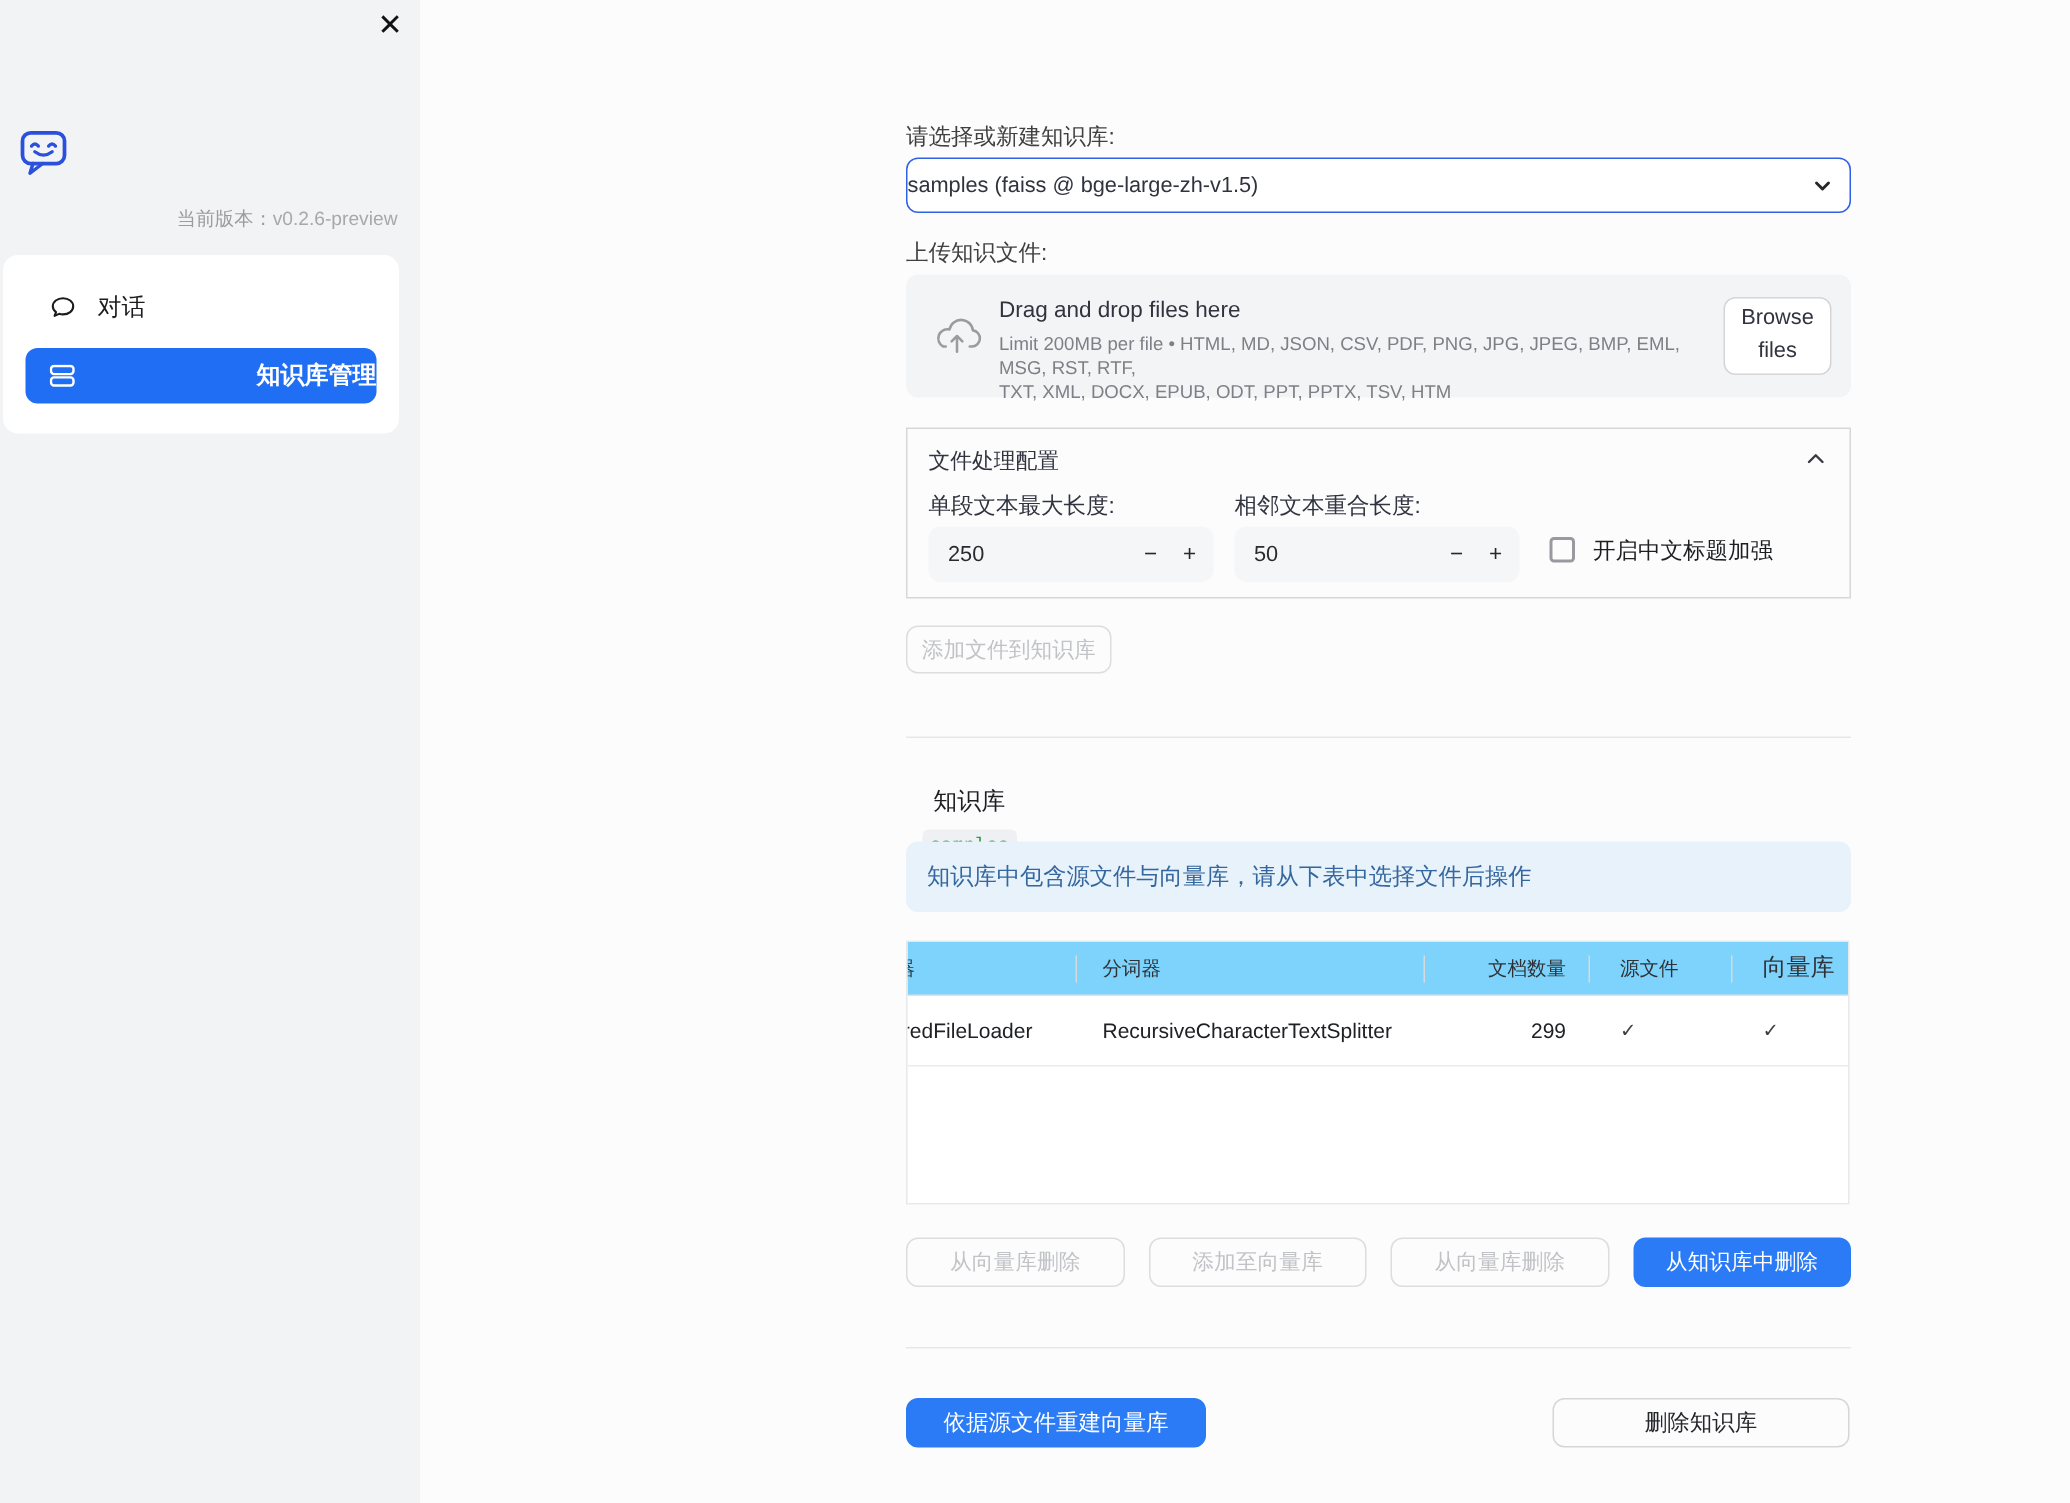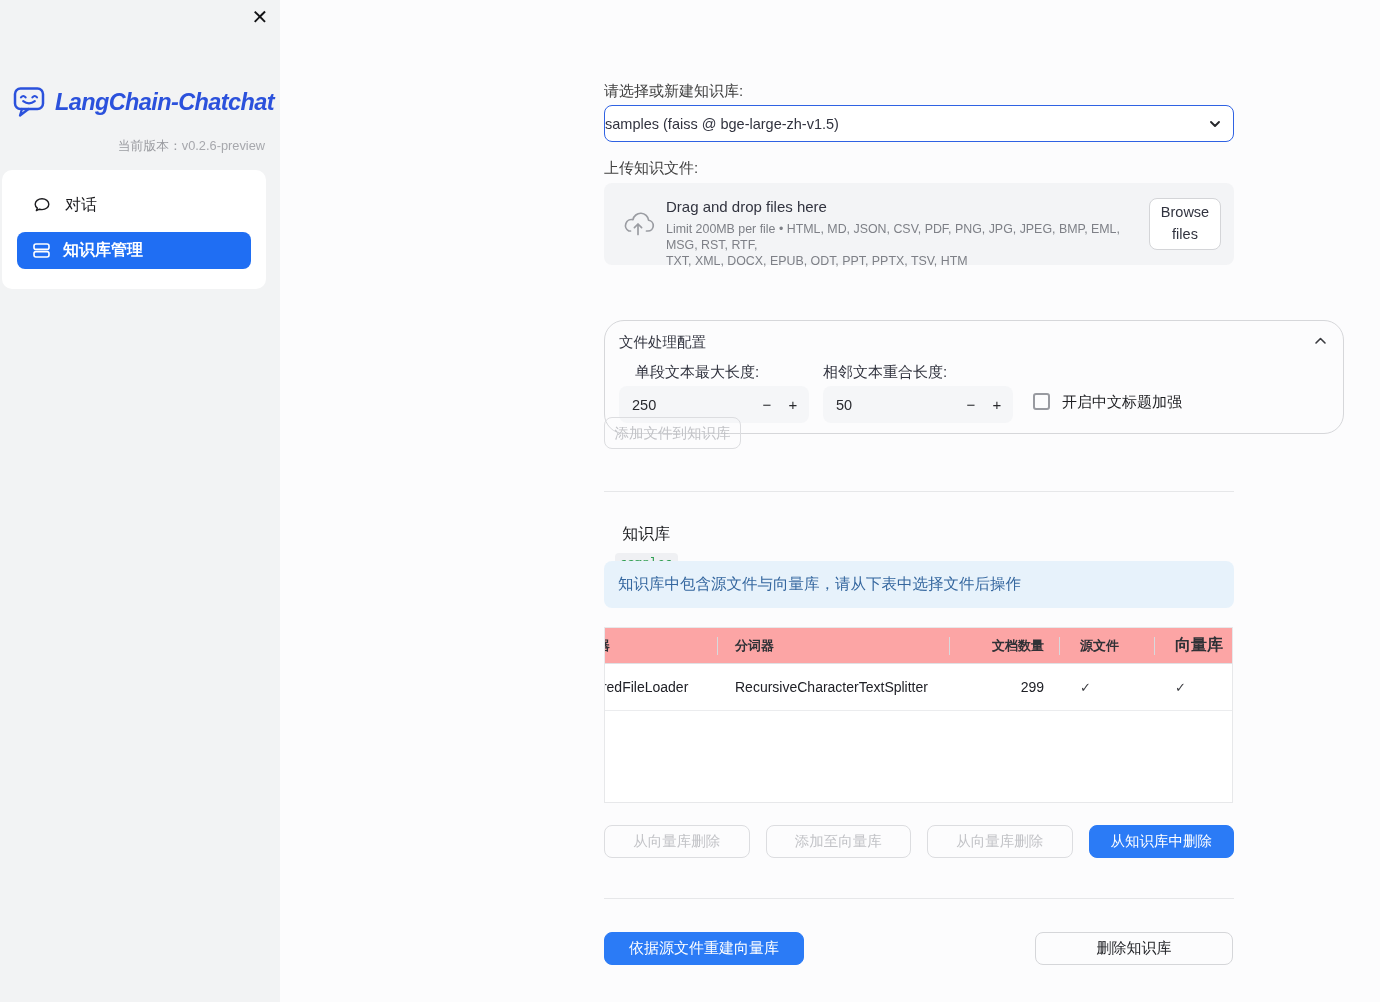--- a/index.html
+++ b/index.html
@@ -32,21 +32,21 @@
   }
   .menu-item-plain {
     position:absolute; left:15px; top:15px; width:234px; height:40px;
     display:flex; align-items:center; gap:14px; padding-left:16px;
     font-size:16px; color:#1c1c1f; border-radius:8px; cursor:pointer;
   }
   .menu-item-selected {
     position:absolute; left:15px; top:62px; width:234px; height:37px;
     display:flex; align-items:center; gap:13px; padding-left:16px;
     background:var(--menu-selected); color:#ffffff; font-size:16px; font-weight:700;
-    border-radius:8px; cursor:pointer;
+    border-radius:8px; cursor:pointer;justify-content:space-between;
   }
 
   
   .content { position:absolute; left:604px; top:0; width:630px; height:1002px; }
   .w-label { position:absolute; font-size:15px; color:#404040; }
 
   .selectbox {
     position:absolute; top:105px; left:0; width:630px; height:37px;
     background:#fff; border:1.5px solid #2f62e3; border-radius:8px;
     display:flex; align-items:center; padding:0 0; font-size:14.5px; cursor:pointer;
@@ -61,22 +61,22 @@
   .dz-title { position:absolute; left:62px; top:15px; font-size:15px; color:#31333f; }
   .dz-hint  { position:absolute; left:62px; top:38px; font-size:12.4px; line-height:16px; color:#7e8087; width:480px; }
   .browse-btn {
     position:absolute; right:13px; top:15px; width:72px; height:52px;
     background:#fff; border:1px solid #d4d5d8; border-radius:8px;
     font-size:14.5px; color:#31333f; line-height:1.5; text-align:center;
     display:flex; align-items:center; justify-content:center; cursor:pointer;
   }
 
   .expander {
-    position:absolute; top:285px; left:0; width:740px; height:114px;
-    border:1px solid var(--border); border-radius:20px; background:transparent;margin-top:35px;
+    position:absolute; top:285px; left:0; width:630px; height:114px;
+    border:1px solid var(--border); border-radius:0; background:transparent;
   }
   .exp-title { position:absolute; left:14px; top:12px; font-size:14.5px; color:#31333f; cursor:pointer; }
   .exp-chev  { position:absolute; right:16px; top:15px; cursor:pointer; }
   .exp-label { position:absolute; top:42px; font-size:15px; color:#31333f; }
   .num-input {
     position:absolute; top:65px; width:190px; height:37px;
     background:#f5f6f8; border-radius:8px; font-size:14.5px; color:#2a2b30;
     display:flex; align-items:center; padding-left:13px;
   }
   .step { position:absolute; top:0; height:37px; width:24px; display:flex; align-items:center;
@@ -112,23 +112,23 @@
     position:absolute; top:561px; left:0; width:630px; height:47px;
     background:var(--info-bg); border-radius:8px; color:var(--info-text);
     font-size:15.5px; display:flex; align-items:center; padding-left:14px;
   }
 
   .table {
     position:absolute; top:627px; left:0; width:629px; height:176px;
     border:1px solid var(--table-border); background:#fff; overflow:hidden;
   }
   .thead {
-    position:relative; height:36px; background:#fca5a5; border-bottom:1px solid #e0e1e4;
+    position:relative; height:36px; background:#7dd3fc; border-bottom:1px solid #e0e1e4;
     display:grid; grid-template-columns:112px 232px 110px 95px 78px;
-    align-items:center; font-size:13px; font-weight:700; color:#2f3136;
+    align-items:center; font-size:13px; font-weight:400; color:#2f3136;
   }
   .trow {
     position:relative; height:47px; border-bottom:1px solid #ebecee;
     display:grid; grid-template-columns:112px 232px 110px 95px 78px;
     align-items:center; font-size:14px; color:#202127; cursor:pointer;
   }
   .cell-clip { overflow:hidden; white-space:nowrap; }
   .cell-clip > span { display:inline-block; white-space:nowrap; }
   .th-loader-inner { margin-left:-34px; }
   .td-loader-inner { margin-left:-63px; }
@@ -156,21 +156,20 @@
     <div class="logo-row">
       <span>
         <svg width="34" height="34" viewBox="0 0 34 34" fill="none">
           <rect x="3" y="3.5" width="28" height="20.5" rx="5.5" stroke="#2b51dc" stroke-width="2.5"></rect>
           <path d="M9 12.4 q2.3-2.8 4.6 0" stroke="#2b51dc" stroke-width="2.2" stroke-linecap="round"></path>
           <path d="M20.4 12.4 q2.3-2.8 4.6 0" stroke="#2b51dc" stroke-width="2.2" stroke-linecap="round"></path>
           <path d="M11.2 16.2 q5.8 4.4 11.6 0" stroke="#2b51dc" stroke-width="2.2" stroke-linecap="round"></path>
           <path d="M10 24 L8 30.5 L16.5 24" stroke="#2b51dc" stroke-width="2.3" stroke-linejoin="round" stroke-linecap="round"></path>
         </svg>
       </span>
-      <span class="logo-text">LangChain-Chatchat</span>
     </div>
 
     <div class="version"><span>当前版本：</span><b>v0.2.6-preview</b></div>
 
     <div class="menu-card">
       <div class="menu-item-plain">
         <span>
           <svg width="18" height="18" viewBox="0 0 18 18" fill="none">
             <path d="M15.8 8.2c0 3.1-3 5.4-6.8 5.4-.9 0-1.8-.12-2.6-.37L3.4 14.6l.95-2.5C3 11.1 2.2 9.7 2.2 8.2 2.2 5.1 5.2 2.8 9 2.8s6.8 2.3 6.8 5.4z" stroke="#1c1c1f" stroke-width="1.4" stroke-linejoin="round"></path>
           </svg>
@@ -218,21 +217,21 @@
     </div>
 
     <div class="expander">
       <div class="exp-title">文件处理配置</div>
       <span class="exp-chev">
         <svg width="13" height="9" viewBox="0 0 13 9" fill="none">
           <path d="M2 7 L6.5 2.5 L11 7" stroke="#3a3b40" stroke-width="1.6" stroke-linecap="round" stroke-linejoin="round"></path>
         </svg>
       </span>
 
-      <div class="exp-label" style="left:30px;">单段文本最大长度:</div>
+      <div class="exp-label" style="left:14px;">单段文本最大长度:</div>
       <div class="exp-label" style="left:218px;">相邻文本重合长度:</div>
 
       <div class="num-input" style="left:14px;">
         <span>250</span>
         <span class="step minus">−</span>
         <span class="step plus">+</span>
       </div>
       <div class="num-input" style="left:218px;">
         <span>50</span>
         <span class="step minus">−</span>

